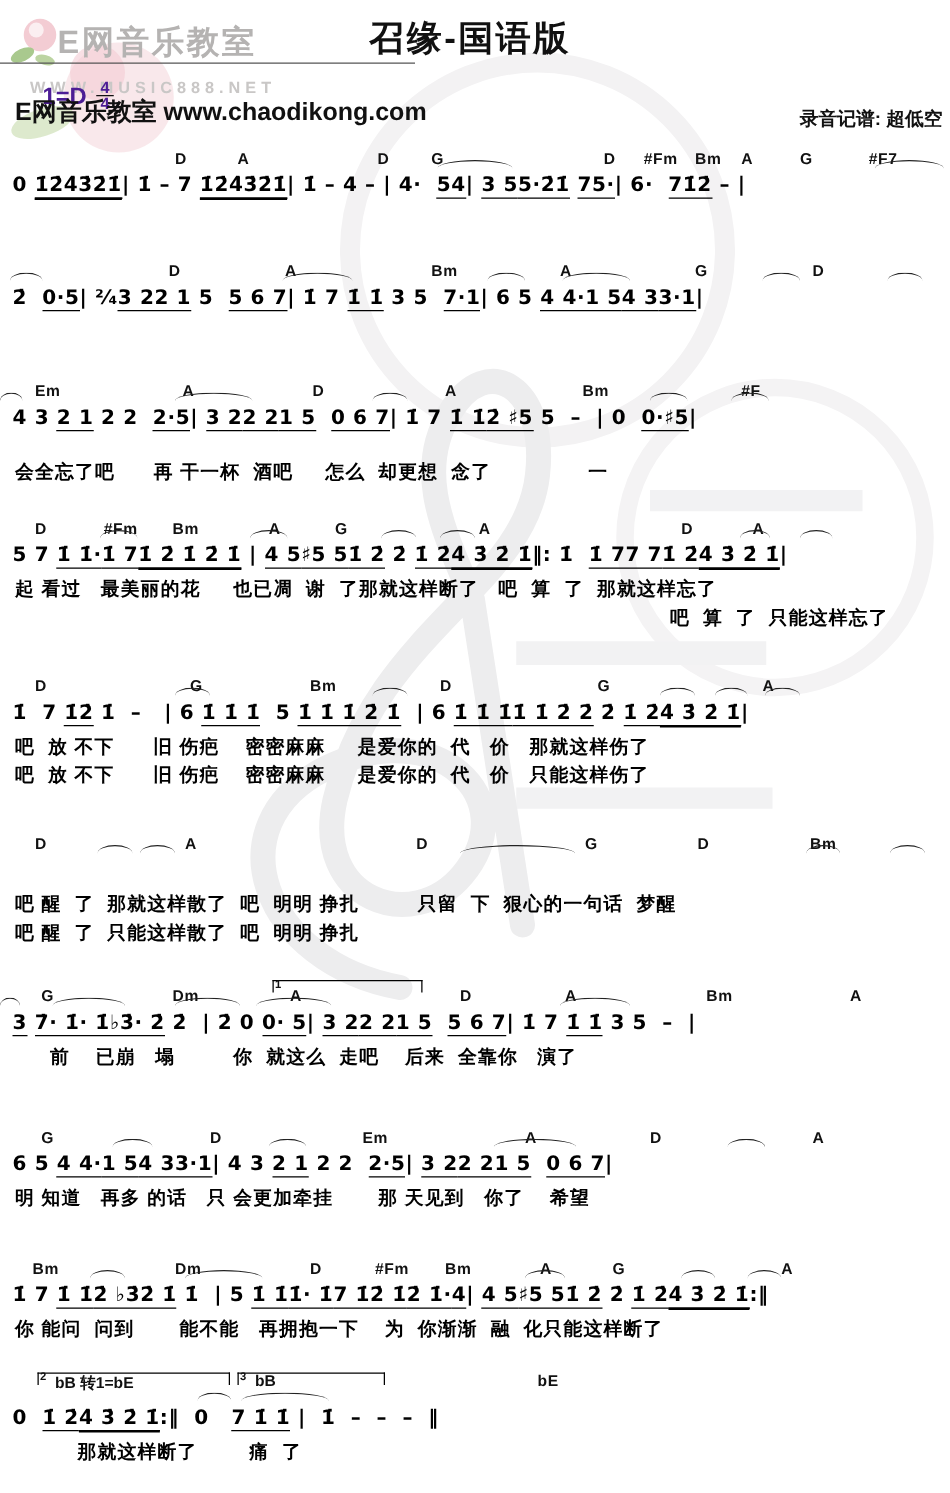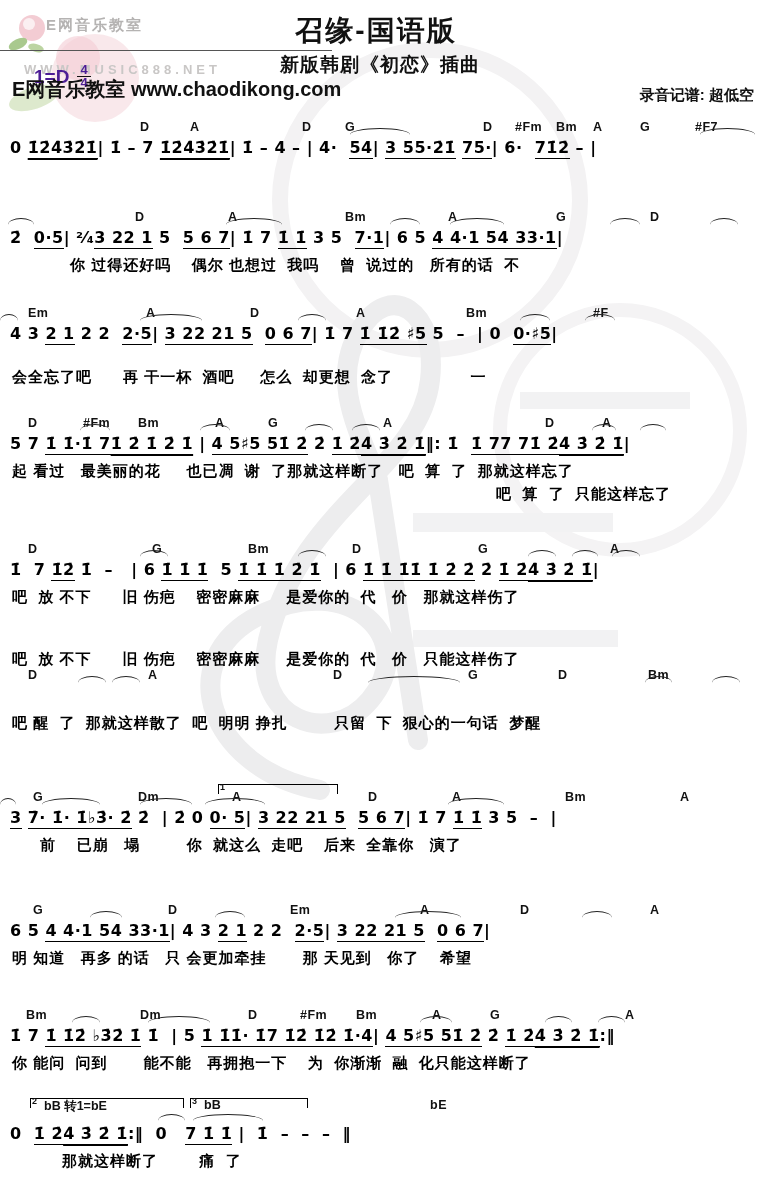--- a/index.html
+++ b/index.html
@@ -2,21 +2,21 @@
 <html><head>
 <meta charset="utf-8">
 <style>
   html,body{margin:0;padding:0;background:#fff}
   .sheet{position:relative;width:760px;height:1194px;background:#fff;overflow:hidden;
          font-family:"Liberation Sans",sans-serif;color:#111}
   .wm{position:absolute;left:0;top:0;z-index:0}
   .content{position:absolute;left:0;top:0;width:760px;height:1194px;z-index:1}
 
   
-  .logo-text{position:absolute;left:46px;top:16px;font-size:15px;letter-spacing:2px;color:#b5b3b2;font-weight:700}
+  .logo-text{position:absolute;left:46px;top:16px;font-size:26px;letter-spacing:2px;color:#b5b3b2;font-weight:700}
   .hdr-rule{position:absolute;left:0;top:50px;width:332px;height:1px;background:#555}
   .site-watermark{position:absolute;left:24px;top:62px;font-size:13px;letter-spacing:4px;color:#c9c7c6;font-weight:700}
   .keyline{position:absolute;left:34px;top:64px;font-size:19px;font-weight:700;color:#4c1d95}
   .frac{display:inline-block;vertical-align:-4px;text-align:center;margin-left:8px}
   .frac span{display:block;font-size:13px;font-weight:700;line-height:12px;padding:0 3px}
   .frac .num{border-bottom:1.6px solid #111}
   .title{position:absolute;left:0;top:12px;width:752px;text-align:center;font-size:28px;font-weight:700;letter-spacing:2px}
   .subtitle{position:absolute;left:0;top:52px;width:760px;text-align:center;font-size:19px;font-weight:700;letter-spacing:1px}
   .source-line{position:absolute;left:12px;top:76px;font-size:20px;font-weight:700}
   .credit-line{position:absolute;right:6px;top:86px;font-size:15px;font-weight:700}
@@ -62,21 +62,20 @@
       <ellipse cx="12" cy="38" rx="10" ry="5" fill="#a9c98e" transform="rotate(-25 12 38)"></ellipse>
       <ellipse cx="30" cy="42" rx="8" ry="4" fill="#bcd4a2" transform="rotate(15 30 42)"></ellipse>
     </svg>
     <div class="logo-text">E网音乐教室</div>
     <div class="hdr-rule"></div>
     <div class="site-watermark">WWW.MUSIC888.NET</div>
     <div class="keyline">
       <span>1=D</span><span class="frac"><span class="num">4</span><span>4</span></span>
     </div>
     <div class="title">召缘-国语版</div>
-    <div class="subtitle">新版韩剧《初恋》插曲</div>
     <div class="source-line">E网音乐教室 www.chaodikong.com</div>
     <div class="credit-line">录音记谱: 超低空</div>
 
     <div>
         <div class="system" style="top: 120px;">
           <span class="chord" style="left: 140px;">D</span>
           <span class="chord" style="left: 190px;">A</span>
           <span class="chord" style="left: 302px;">D</span>
           <span class="chord" style="left: 345px;">G</span>
           <span class="chord" style="left: 483px;">D</span>
@@ -96,21 +95,20 @@
           <span class="chord" style="left: 448px;">A</span>
           <span class="chord" style="left: 556px;">G</span>
           <span class="chord" style="left: 650px;">D</span>
           <span class="tie" style="left: 8px; width: 26px;"></span>
           <span class="tie" style="left: 226px; width: 56px;"></span>
           <span class="tie" style="left: 390px; width: 30px;"></span>
           <span class="tie" style="left: 450px; width: 54px;"></span>
           <span class="tie" style="left: 610px; width: 30px;"></span>
           <span class="tie" style="left: 710px; width: 28px;"></span>
           <div class="notes">2̇  <span class="u1">0·5</span>| ²⁄₄<span class="u1">3 2</span><span class="u1">2 1</span> 5  <span class="u1">5 6 7</span>| 1̇ 7 <span class="u1">1̇ 1̇</span> 3 5  <span class="u1">7·1</span>| 6 5 <span class="u1">4 4·</span><span class="u1">1 5</span><span class="u1">4 3</span><span class="u1">3·1</span>|</div>
-          <div class="lyric" style="left: 70px; top: 46px;">你 过得还好吗    偶尔 也想过  我吗    曾  说过的   所有的话  不</div>
         </div>
         <div class="system" style="top: 306px;">
           <span class="chord" style="left: 28px;">Em</span>
           <span class="chord" style="left: 146px;">A</span>
           <span class="chord" style="left: 250px;">D</span>
           <span class="chord" style="left: 356px;">A</span>
           <span class="chord" style="left: 466px;">Bm</span>
           <span class="chord" style="left: 593px;">#F</span>
           <span class="tie" style="left: 0px; width: 18px;"></span>
           <span class="tie" style="left: 140px; width: 62px;"></span>
@@ -130,51 +128,52 @@
           <span class="chord" style="left: 545px;">D</span>
           <span class="chord" style="left: 602px;">A</span>
           <span class="tie" style="left: 80px; width: 30px;"></span>
           <span class="tie" style="left: 200px; width: 30px;"></span>
           <span class="tie" style="left: 305px; width: 28px;"></span>
           <span class="tie" style="left: 352px; width: 28px;"></span>
           <span class="tie" style="left: 592px; width: 24px;"></span>
           <span class="tie" style="left: 640px; width: 26px;"></span>
           <div class="notes">5 7 <span class="u1">1̇ 1̇·</span><span class="u1">1̇ 7</span><span class="u2">1̇ 2̇ 1̇ 2̇ 1̇</span> | <span class="u1">4 5</span><span class="u1">♯5 5</span><span class="u1">1̇ 2̇</span> 2̇ <span class="u1">1̇ 2̇</span><span class="u2">4̇ 3̇ 2̇ 1̇</span>‖: 1̇  <span class="u1">1̇ 7</span><span class="u1">7 7</span><span class="u1">1̇ 2̇</span><span class="u2">4̇ 3̇ 2̇ 1̇</span>|</div>
           <div class="lyric" style="left: 12px; top: 46px;">起 看过   最美丽的花     也已凋  谢  了那就这样断了   吧  算  了  那就这样忘了</div>
-          <div class="lyric" style="left: 484px; top: 69px; padding-left: 12px;">吧  算  了  只能这样忘了</div>
+          <div class="lyric" style="left: 524px; top: 69px; padding-left: 12px;">吧  算  了  只能这样忘了</div>
         </div>
         <div class="system" style="top: 542px;">
           <span class="chord" style="left: 28px;">D</span>
           <span class="chord" style="left: 152px;">G</span>
           <span class="chord" style="left: 248px;">Bm</span>
           <span class="chord" style="left: 352px;">D</span>
           <span class="chord" style="left: 478px;">G</span>
           <span class="chord" style="left: 610px;">A</span>
           <span class="tie" style="left: 140px; width: 28px;"></span>
           <span class="tie" style="left: 298px; width: 28px;"></span>
           <span class="tie" style="left: 528px; width: 28px;"></span>
           <span class="tie" style="left: 572px; width: 26px;"></span>
           <span class="tie" style="left: 612px; width: 28px;"></span>
           <div class="notes">1̇  7 <span class="u1">1̇2̇</span> 1̇  –   | 6 <span class="u1">1̇ 1̇ 1̇</span>  5 <span class="u1">1̇ 1̇ 1̇ 2̇ 1̇</span>  | 6 <span class="u1">1̇ 1̇ 1̇</span><span class="u1">1̇ 1̇ 2̇ 2̇</span> 2̇ <span class="u1">1̇ 2̇</span><span class="u2">4̇ 3̇ 2̇ 1̇</span>|</div>
           <div class="lyric" style="left: 12px; top: 46px;">吧  放 不下      旧 伤疤    密密麻麻     是爱你的  代   价   那就这样伤了</div>
-          <div class="lyric" style="left: 12px; top: 69px; margin-top: 39px;">吧  放 不下      旧 伤疤    密密麻麻     是爱你的  代   价   只能这样伤了</div>
+          <div class="lyric" style="left: 12px; top: 69px;">吧  放 不下      旧 伤疤    密密麻麻     是爱你的  代   价   只能这样伤了</div>
         </div>
         <div class="system" style="top: 668px;">
           <span class="chord" style="left: 28px;">D</span>
           <span class="chord" style="left: 148px;">A</span>
           <span class="chord" style="left: 333px;">D</span>
           <span class="chord" style="left: 468px;">G</span>
           <span class="chord" style="left: 558px;">D</span>
           <span class="chord" style="left: 648px;">Bm</span>
           <span class="tie" style="left: 78px; width: 28px;"></span>
           <span class="tie" style="left: 112px; width: 28px;"></span>
           <span class="tie" style="left: 368px; width: 92px;"></span>
           <span class="tie" style="left: 645px; width: 27px;"></span>
           <span class="tie" style="left: 712px; width: 28px;"></span>
           <div class="lyric" style="left: 12px; top: 46px;">吧 醒  了  那就这样散了  吧  明明 挣扎         只留  下  狠心的一句话  梦醒</div>
+          <div class="lyric" style="left: 12px; top: 69px;">吧 醒  了  只能这样散了  吧  明明 挣扎</div>
         </div>
         <div class="system" style="top: 790px;">
           <div class="volta" style="left: 218px; width: 118px; top: -6px;">
             <span class="vnum">1</span>
             <span class="vtext"></span>
           </div>
           <span class="chord" style="left: 33px;">G</span>
           <span class="chord" style="left: 138px;">Dm</span>
           <span class="chord" style="left: 232px;">A</span>
           <span class="chord" style="left: 368px;">D</span>

